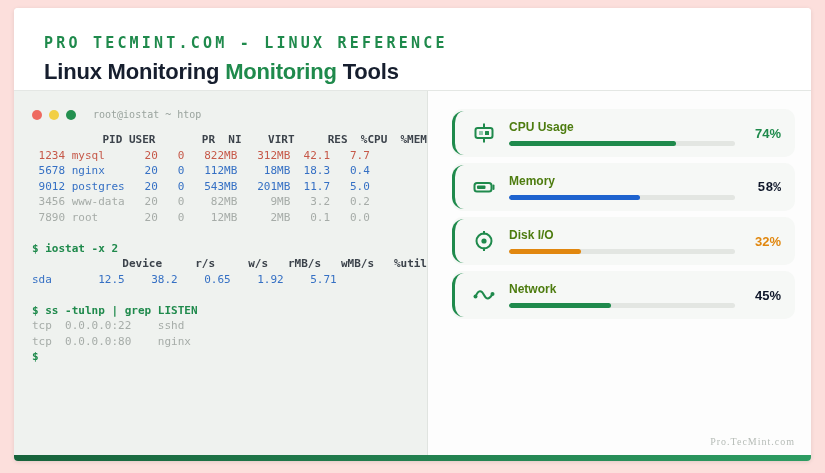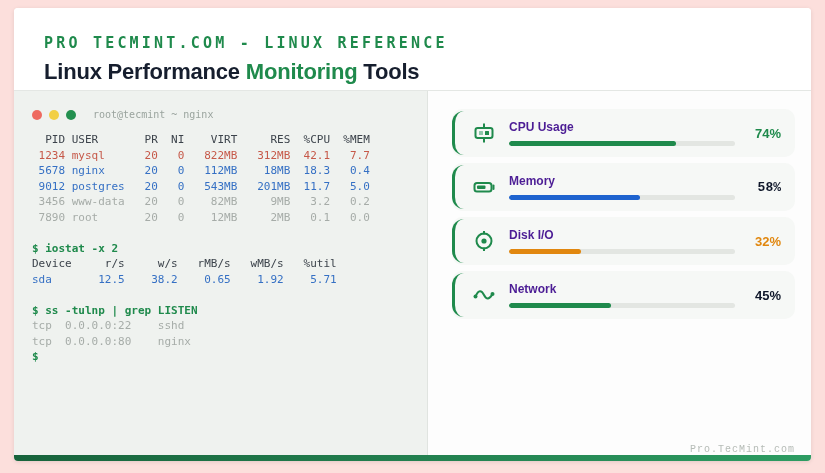--- a/index.html
+++ b/index.html
@@ -23,67 +23,67 @@
                border-top:1px solid #e4e7e4; }
 
   
   .terminal-pane { width:414px; background:#eff2ef; border-right:1px solid #e0e4e0;
                    padding:18px 0 0 18px; overflow:hidden; }
   .chrome { display:flex; align-items:center; }
   .light { width:10px; height:10px; border-radius:50%; margin-right:7px; }
   .term-title { font-family:"DejaVu Sans Mono", monospace; font-size:10px; color:#9aa49e; margin-left:10px; }
   .term-lines { margin-top:12px; font-family:"DejaVu Sans Mono", monospace;
                 font-size:11px; line-height:15.5px; white-space:pre; color:#6b7176; }
-  .tl.thead { color:#3c434b; font-weight:400; }
+  .tl.thead { color:#3c434b; font-weight:700;text-align:right; }
   .tl.red   { color:#c65949; }
   .tl.blue  { color:#3570c4; }
   .tl.dim   { color:#a6aca8; }
   .tl.cmd   { color:#1f8a4c; font-weight:700; }
 
   
   .metrics-pane { flex:1; position:relative; background:#fdfdfd; padding:18px 16px 0 24px; }
   .section-label { font-size:9px; letter-spacing:3px; color:#bcc1bc; font-weight:700; margin-bottom:14px; }
 
   .metric { position:relative; height:48px; margin-bottom:6px; background:#f6f8f6;
             border-radius:10px; display:flex; align-items:center; padding:0 14px 0 20px; }
   .bracket { position:absolute; left:0; top:2px; bottom:2px; width:12px;
              border-left:3px solid #1f8a4c; border-radius:12px 0 0 12px; }
   .metric-icon { width:24px; height:24px; margin-right:13px; flex:0 0 auto; }
   .metric-icon svg { width:24px; height:24px; display:block; }
   .metric-content { flex:1; }
-  .metric-label { font-size:12px; font-weight:700; color:#4c1d95; margin-bottom:7px; }
+  .metric-label { font-size:12px; font-weight:700; color:#4d7c0f; margin-bottom:7px; }
   .metric-bar { height:5px; background:#e3e6e2; border-radius:3px; overflow:hidden; }
   .metric-fill { height:100%; border-radius:3px; }
   .metric-pct { width:46px; text-align:right; font-weight:700; font-size:13px; }
 
-  .watermark { position:absolute; right:16px; bottom:0; font-family:Liberation Mono, monospace;
+  .watermark { position:absolute; right:16px; bottom:8px; font-family:Liberation Serif, serif;
                font-size:10px; letter-spacing:1px; color:#b6bcb7; }
 
   .bottom-bar { position:absolute; left:0; right:0; bottom:0; height:6px;
                 background:linear-gradient(90deg, #17633b, #2d9c62); }
 </style>
 </head>
 <body>
 
 <div class="stage">
   <div class="card">
 
     <div class="card-header">
       <div class="eyebrow">PRO TECMINT.COM  -  LINUX REFERENCE</div>
-      <div class="title"><span>Linux Performance </span><span class="hl">Monitoring</span><span> Tools</span></div>
+      <div class="title"><span>Linux Monitoring </span><span class="hl">Monitoring</span><span> Tools</span></div>
     </div>
 
     <div class="card-body">
 
       <div class="terminal-pane">
         <div class="chrome">
           <span class="light" style="background: rgb(238, 106, 96);"></span>
           <span class="light" style="background: rgb(242, 207, 69);"></span>
           <span class="light" style="background: rgb(35, 144, 79);"></span>
-          <span class="term-title">root@tecmint ~ nginx</span>
+          <span class="term-title">root@iostat ~ htop</span>
         </div>
         <div class="term-lines"><div class="tl thead">  PID USER       PR  NI    VIRT     RES  %CPU  %MEM</div><div class="tl red"> 1234 mysql      20   0   822MB   312MB  42.1   7.7</div><div class="tl blue"> 5678 nginx      20   0   112MB    18MB  18.3   0.4</div><div class="tl blue"> 9012 postgres   20   0   543MB   201MB  11.7   5.0</div><div class="tl dim"> 3456 www-data   20   0    82MB     9MB   3.2   0.2</div><div class="tl dim"> 7890 root       20   0    12MB     2MB   0.1   0.0</div><div class="tl blank">&nbsp;</div><div class="tl cmd">$ iostat -x 2</div><div class="tl thead">Device     r/s     w/s   rMB/s   wMB/s   %util</div><div class="tl blue">sda       12.5    38.2    0.65    1.92    5.71</div><div class="tl blank">&nbsp;</div><div class="tl cmd">$ ss -tulnp | grep LISTEN</div><div class="tl dim">tcp  0.0.0.0:22    sshd</div><div class="tl dim">tcp  0.0.0.0:80    nginx</div><div class="tl cmd">$</div></div>
       </div>
 
       <div class="metrics-pane">
         <div id="metrics-list">
             <div class="metric">
               <span class="bracket"></span>
               <span class="metric-icon">
                 <svg viewBox="0 0 24 24">

